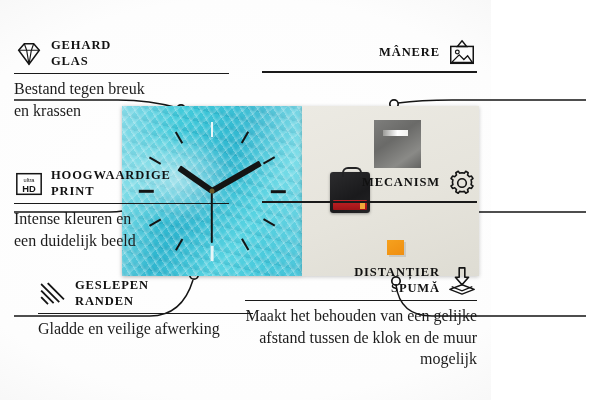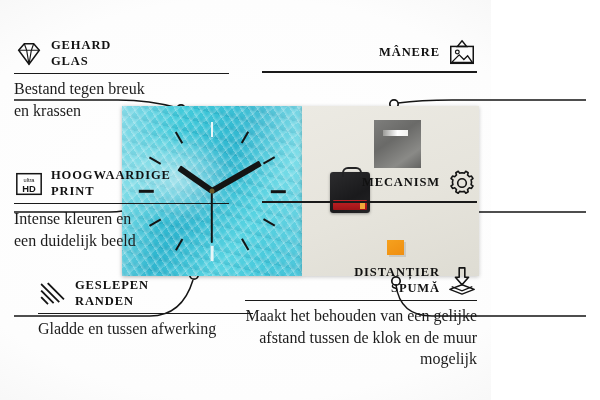--- a/index.html
+++ b/index.html
@@ -197,21 +197,21 @@
             <path d="M4 20 L10 26"></path>
           <path d="M11 5 L27 21"></path>
         </g>
       </svg>
       <div class="ftitle">
         <div>GESLEPEN</div>
         <div>RANDEN</div>
       </div>
     </div>
     <div class="rule"></div>
-    <div class="fdesc">Gladde en tussen afwerking</div>
+    <div class="fdesc">Gladde en veilige afwerking</div>
   </div>
 
   <div class="feature right" id="f4">
     <div class="head">
       <svg class="ficon" viewBox="0 0 32 32">
         <rect x="4" y="9" width="24" height="18" fill="none" stroke="#141414" stroke-width="1.6"></rect>
         <path d="M16 3 L21 9 H11 Z" fill="none" stroke="#141414" stroke-width="1.5"></path>
         <circle cx="11" cy="15" r="2" fill="none" stroke="#141414" stroke-width="1.3"></circle>
         <path d="M5 26 L13 18 L18 23 L22 19 L27 26 Z" fill="none" stroke="#141414" stroke-width="1.4"></path>
       </svg>

